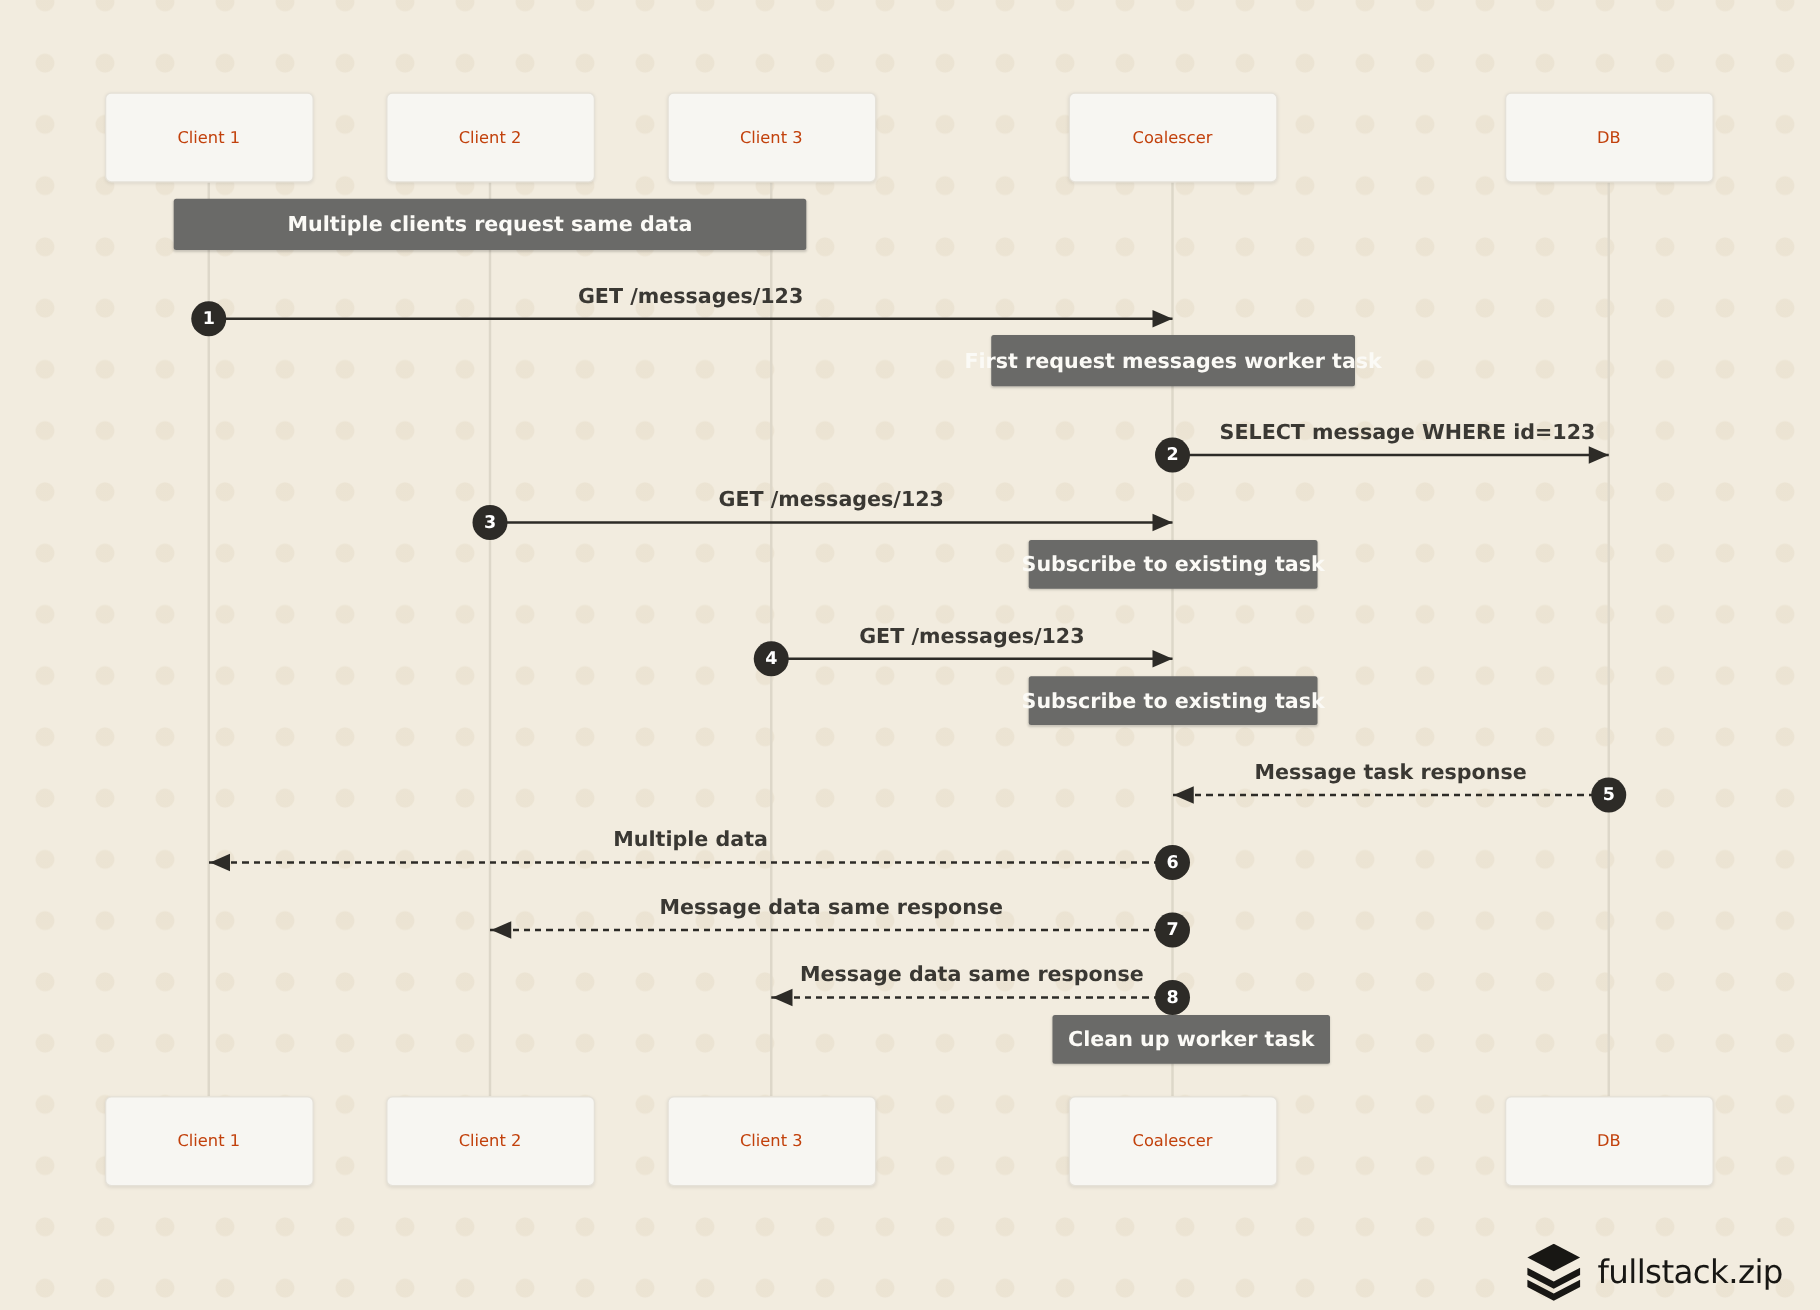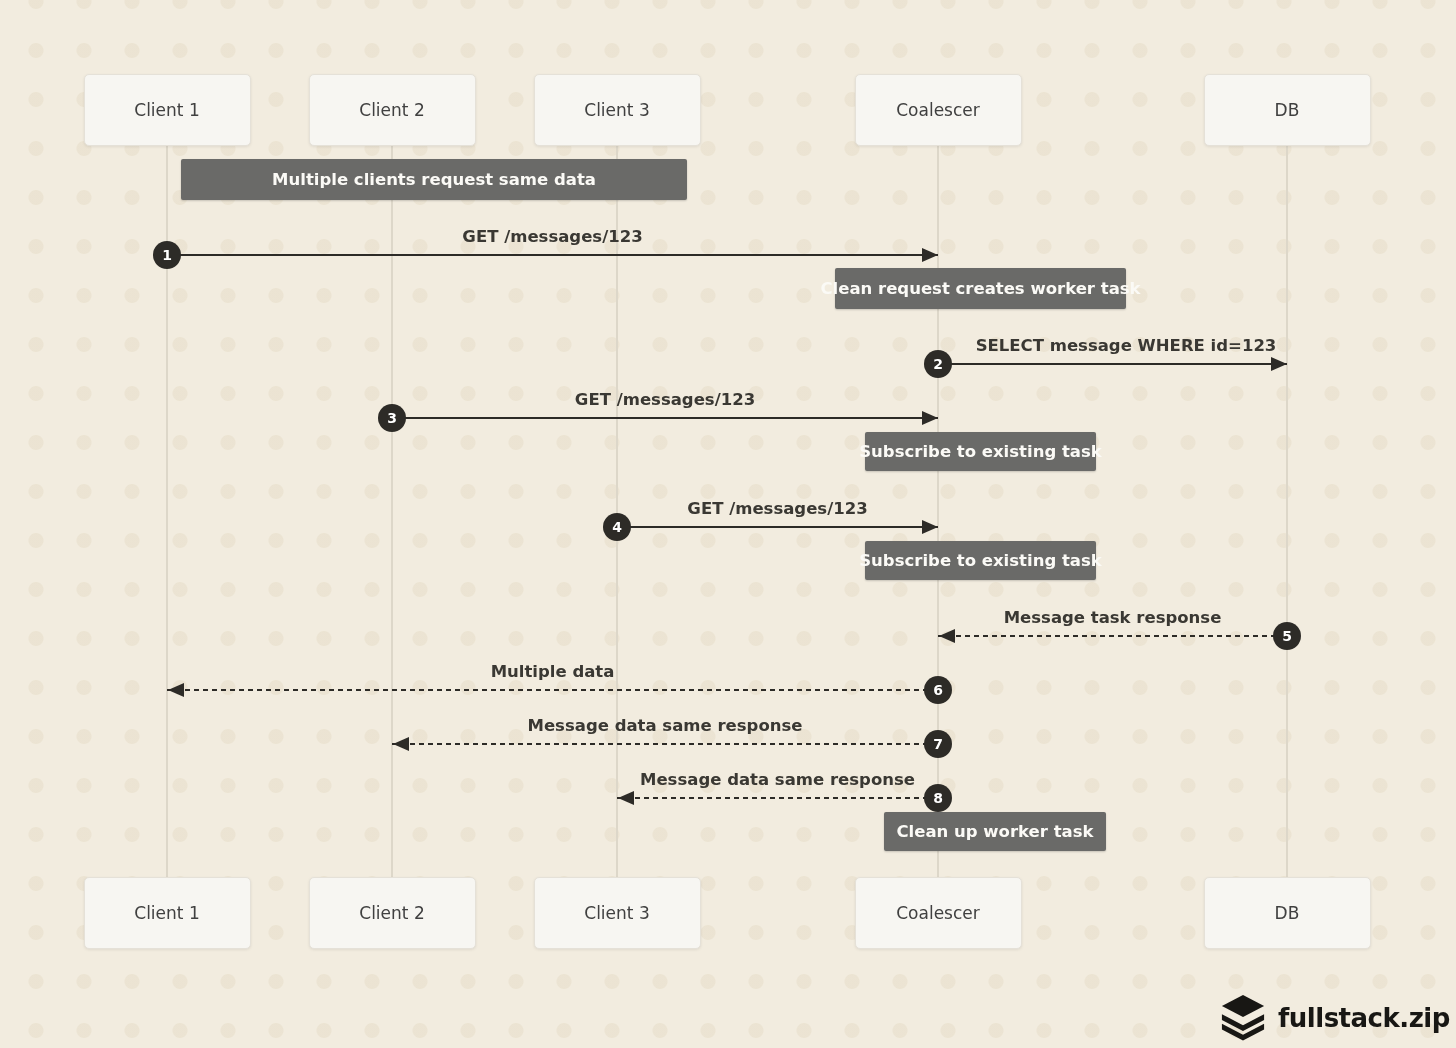--- a/index.html
+++ b/index.html
@@ -9,45 +9,45 @@
     background-image:radial-gradient(circle, rgba(203,184,148,.16) 7px, transparent 8px);
     background-size:48px 49px;background-position:12px 26px;
     font-family:"DejaVu Sans","Liberation Sans",sans-serif;
   }
   .lifeline{position:absolute;width:2px;background:#ddd7c9;z-index:1;}
   .actor-box{
     position:absolute;width:167px;height:72px;box-sizing:border-box;
     background:#f7f6f2;border:1px solid #e5e1d8;border-radius:5px;
     box-shadow:0 1px 3px rgba(0,0,0,.08);
     display:flex;align-items:center;justify-content:center;
-    font-size:17px;color:#404040;z-index:3;
+    font-size:13px;color:#c2410c;z-index:3;
   }
   .note{
     position:absolute;background:#6a6a68;color:#fbfaf6;
     font-weight:700;font-size:16.5px;border-radius:2px;
     display:flex;align-items:center;justify-content:center;
-    box-shadow:0 1px 2px rgba(0,0,0,.18);z-index:3;white-space:nowrap;margin-left:42px;
+    box-shadow:0 1px 2px rgba(0,0,0,.18);z-index:3;white-space:nowrap;
   }
   .msg-line{position:absolute;height:2px;z-index:2;}
   .msg-line.solid{background:#2d2b27;}
   .msg-line.dashed{background:repeating-linear-gradient(90deg,#2d2b27 0 5px,transparent 5px 9px);}
   .arrowhead{position:absolute;width:0;height:0;border-top:7px solid transparent;border-bottom:7px solid transparent;z-index:2;}
   .arrowhead.right{border-left:16px solid #2d2b27;}
   .arrowhead.left{border-right:16px solid #2d2b27;}
   .badge{
     position:absolute;width:28px;height:28px;border-radius:50%;
     background:#2d2b27;color:#ffffff;font-size:14px;font-weight:700;
     display:flex;align-items:center;justify-content:center;z-index:4;
   }
   .msg-label{
     position:absolute;transform:translateX(-50%);
     font-size:16.5px;color:#3a3833;white-space:nowrap;z-index:3;font-weight:bold;
   }
   .logo{position:absolute;left:1220px;top:995px;display:flex;align-items:center;gap:12px;z-index:5;}
-  .logo-text{font-size:26px;font-weight:700;color:#181714;letter-spacing:-0.5px;}
+  .logo-text{font-size:26px;font-weight:400;color:#181714;letter-spacing:-0.5px;}
 </style>
 </head>
 <body>
 
 <div class="canvas">
   <div id="diagram-root">
       <div class="lifeline" style="left: 166px; top: 146px; height: 731px;"></div>
       <div class="lifeline" style="left: 391px; top: 146px; height: 731px;"></div>
       <div class="lifeline" style="left: 616px; top: 146px; height: 731px;"></div>
       <div class="lifeline" style="left: 937px; top: 146px; height: 731px;"></div>
@@ -56,21 +56,21 @@
       <div class="actor-box" style="left: 308.5px; top: 74px;">Client 2</div>
       <div class="actor-box" style="left: 533.5px; top: 74px;">Client 3</div>
       <div class="actor-box" style="left: 854.5px; top: 74px;">Coalescer</div>
       <div class="actor-box" style="left: 1203.5px; top: 74px;">DB</div>
       <div class="actor-box" style="left: 83.5px; top: 877px;">Client 1</div>
       <div class="actor-box" style="left: 308.5px; top: 877px;">Client 2</div>
       <div class="actor-box" style="left: 533.5px; top: 877px;">Client 3</div>
       <div class="actor-box" style="left: 854.5px; top: 877px;">Coalescer</div>
       <div class="actor-box" style="left: 1203.5px; top: 877px;">DB</div>
       <div class="note" style="left: 139px; top: 159px; width: 506px; height: 41px;">Multiple clients request same data</div>
-      <div class="note" style="left: 793px; top: 268px; width: 291px; height: 41px;">Clean request creates worker task</div>
+      <div class="note" style="left: 793px; top: 268px; width: 291px; height: 41px;">First request messages worker task</div>
       <div class="note" style="left: 823px; top: 432px; width: 231px; height: 39px;">Subscribe to existing task</div>
       <div class="note" style="left: 823px; top: 541px; width: 231px; height: 39px;">Subscribe to existing task</div>
       <div class="note" style="left: 842px; top: 812px; width: 222px; height: 39px;">Clean up worker task</div>
       <div class="msg-line solid" style="left: 167px; top: 254px; width: 771px;"></div>
       <div class="arrowhead right" style="top: 248px; left: 922px;"></div>
       <div class="badge" style="left: 153px; top: 241px;">1</div>
       <div class="msg-label" style="left: 552.5px; top: 227px;">GET /messages/123</div>
       <div class="msg-line solid" style="left: 938px; top: 363px; width: 349px;"></div>
       <div class="arrowhead right" style="top: 357px; left: 1271px;"></div>
       <div class="badge" style="left: 924px; top: 350px;">2</div>

